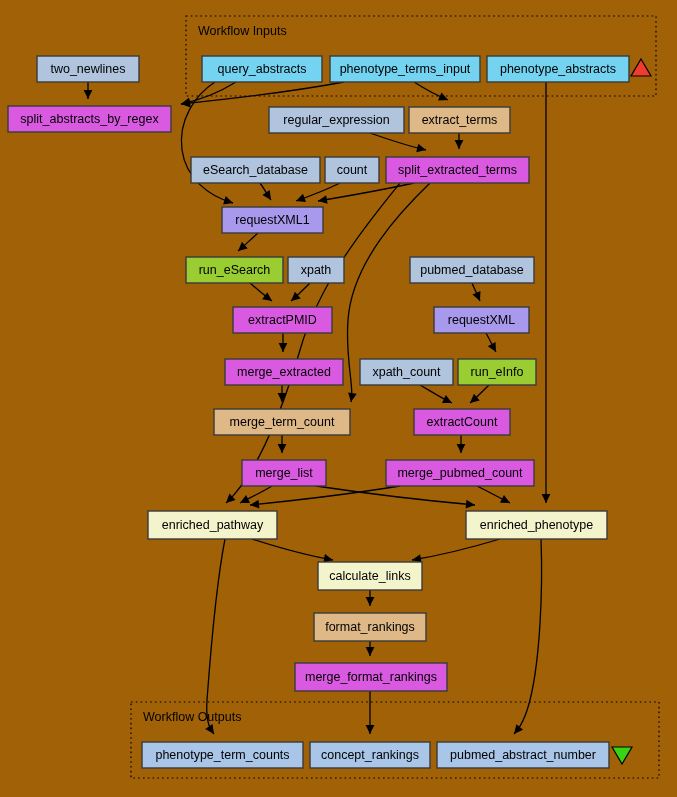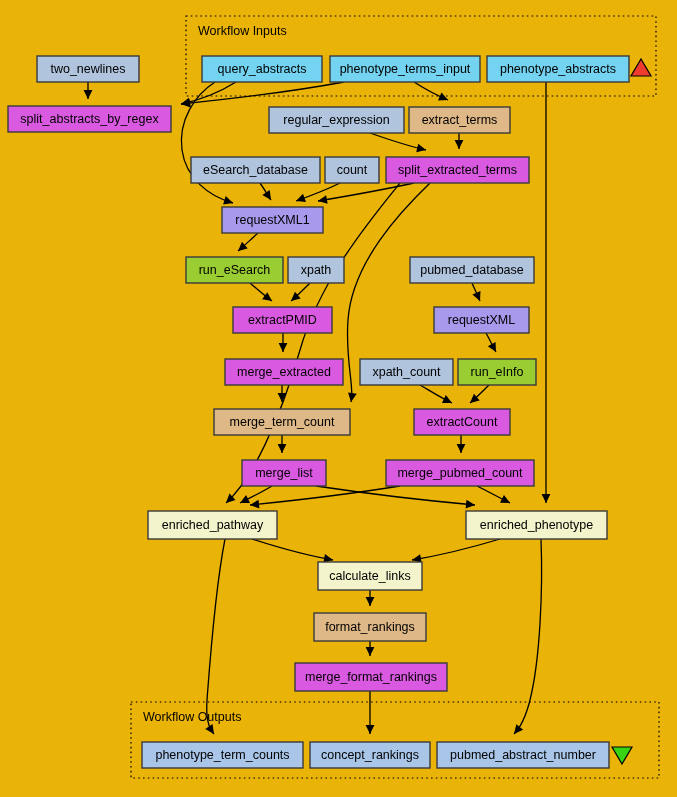--- a/index.html
+++ b/index.html
@@ -7,21 +7,21 @@
     padding: 0;
     background: #ffffff;
   }
   body {
     font-family: "Liberation Sans", sans-serif;
   }
   #canvas {
     position: relative;
     width: 677px;
     height: 797px;
-    background: #eab308;
+    background: #a16207;
     overflow: hidden;
   }
   svg.graph {
     position: absolute;
     top: 0;
     left: 0;
     width: 677px;
     height: 797px;
   }
   .node-rect {

